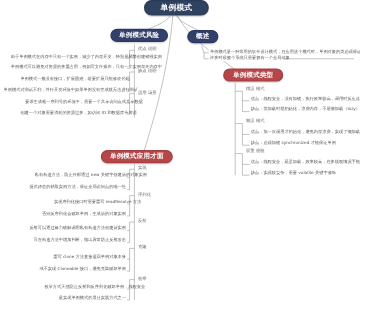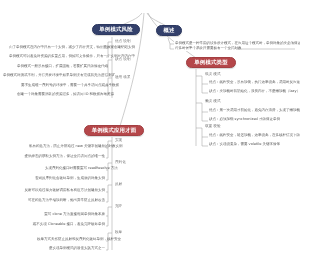--- a/index.html
+++ b/index.html
@@ -149,20 +149,23 @@
         <path d="M104 216 L44 216"></path>
       <path d="M108 216 L108 226 L104 226"></path>
         <path d="M104 226 L16 226"></path>
       <path d="M108 233 L108 241 L104 241"></path>
         <path d="M104 241 L38 241"></path>
       <path d="M108 241 L108 250 L104 250"></path>
         <path d="M104 250 L14 250"></path>
     </g>
   </svg>
 
+  <div class="node root" style="left:120px;top:0px;width:54px;">
+    <span>单例模式</span>
+  </div>
 
   <div class="node navy" style="left:156px;top:25px;width:26px;">
     <span>概述</span>
   </div>
   <div class="leaf l" style="left:174px;top:41px;width:122px;">单例模式是一种常用的软件设计模式，在应用这个模式时，单例对象的类必须保证只有一个实例存在</div>
   <div class="leaf l" style="left:174px;top:46px;width:60px;">许多时候整个系统只需要拥有一个全局对象</div>
 
   <div class="node navy" style="left:92px;top:24px;width:48px;">
     <span>单例模式风险</span>
   </div>

